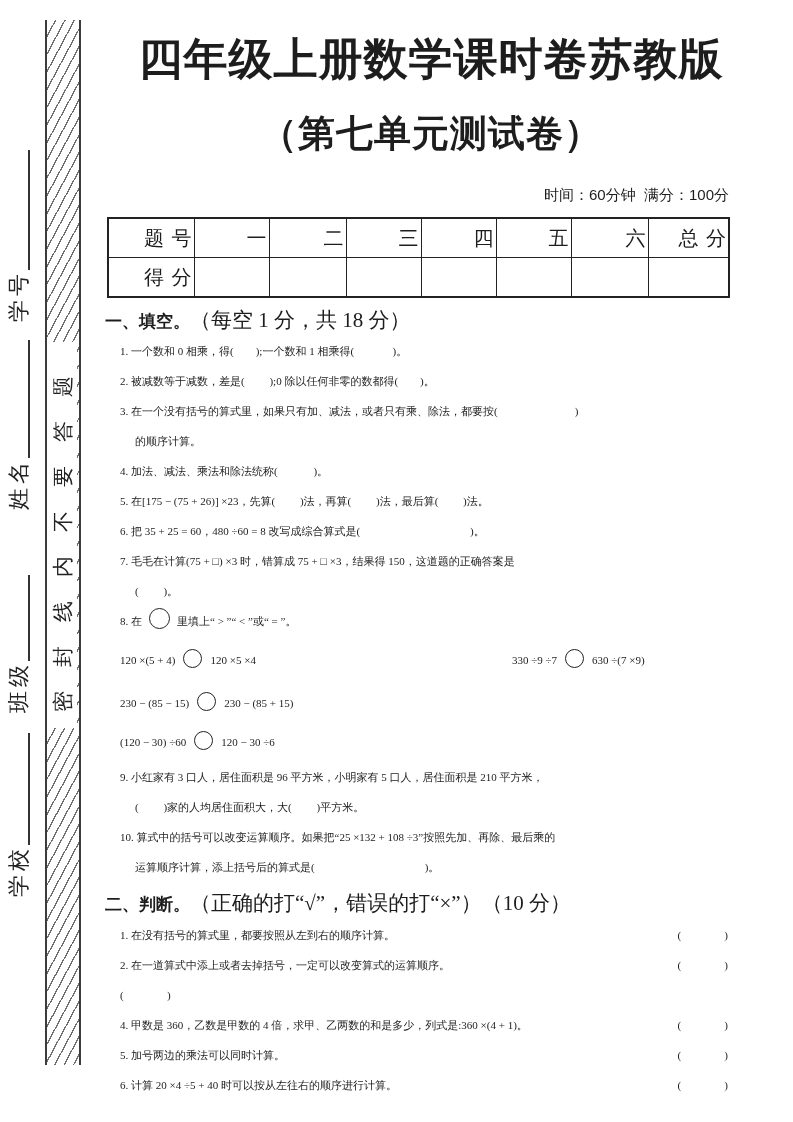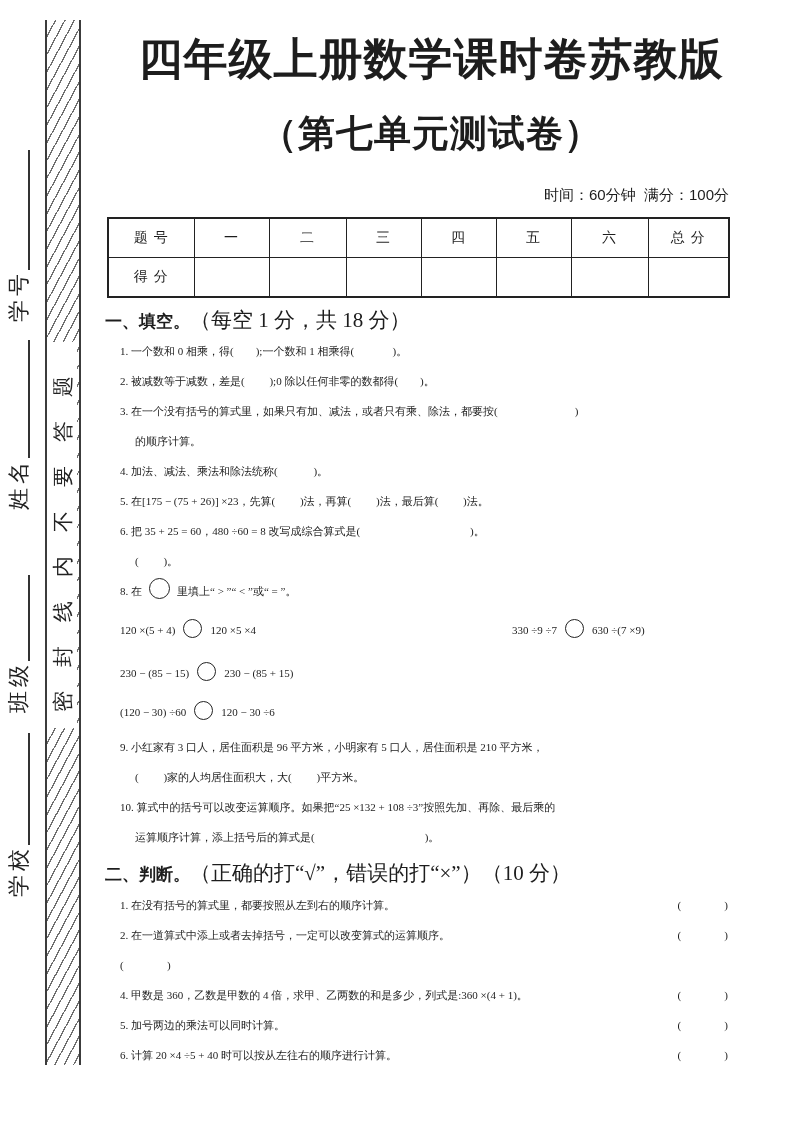--- a/index.html
+++ b/index.html
@@ -45,22 +45,22 @@
   .subtitle{
     font-family:"Liberation Sans","DejaVu Sans",sans-serif;font-weight:700;
     font-size:37px;line-height:52px;text-align:center;letter-spacing:1px;margin:18px 0 0 0;
   }
   .meta{
     font-family:"Liberation Sans","DejaVu Sans",sans-serif;
     font-size:15px;line-height:22px;text-align:right;margin:24px 28px 0 0;
   }
   table.score{border-collapse:collapse;border:2px solid #222;margin:11px 0 0 2px;table-layout:fixed;}
   table.score td{
-    border:1px solid #222;height:36px;text-align:center;vertical-align:middle;
-    font-family:"Liberation Sans","DejaVu Sans",sans-serif;font-size:14px;letter-spacing:1px;
+    border:1px solid #222;height:36px;text-align:right;vertical-align:middle;
+    font-family:"Liberation Sans","DejaVu Sans",sans-serif;font-size:20px;letter-spacing:1px;
   }
   .sec{margin-top:11px;font-size:17px;line-height:22px;white-space:nowrap;}
   .sec.s2{margin-top:10px;}
   .sec-t{font-family:"Liberation Sans","DejaVu Sans",sans-serif;font-weight:700;}
   .sec-n{font-size:21px;}
   .items{margin-top:3px;padding-left:15px;font-size:11px;}
   .row{line-height:30px;white-space:nowrap;}
   .row.ind{padding-left:15px;}
   .circ{
     display:inline-block;width:19px;height:19px;border:1.5px solid #222;border-radius:50%;
@@ -135,20 +135,21 @@
   </div>
 
   <div class="items">
     <div class="row">1. 一个数和 0 相乘，得(&nbsp;&nbsp;&nbsp;&nbsp;&nbsp;&nbsp;&nbsp;&nbsp;);一个数和 1 相乘得(&nbsp;&nbsp;&nbsp;&nbsp;&nbsp;&nbsp;&nbsp;&nbsp;&nbsp;&nbsp;&nbsp;&nbsp;&nbsp;&nbsp;)。</div>
     <div class="row">2. 被减数等于减数，差是(&nbsp;&nbsp;&nbsp;&nbsp;&nbsp;&nbsp;&nbsp;&nbsp;&nbsp;);0 除以任何非零的数都得(&nbsp;&nbsp;&nbsp;&nbsp;&nbsp;&nbsp;&nbsp;&nbsp;)。</div>
     <div class="row">3. 在一个没有括号的算式里，如果只有加、减法，或者只有乘、除法，都要按(&nbsp;&nbsp;&nbsp;&nbsp;&nbsp;&nbsp;&nbsp;&nbsp;&nbsp;&nbsp;&nbsp;&nbsp;&nbsp;&nbsp;&nbsp;&nbsp;&nbsp;&nbsp;&nbsp;&nbsp;&nbsp;&nbsp;&nbsp;&nbsp;&nbsp;&nbsp;&nbsp;&nbsp;)</div>
     <div class="row ind">的顺序计算。</div>
     <div class="row">4. 加法、减法、乘法和除法统称(&nbsp;&nbsp;&nbsp;&nbsp;&nbsp;&nbsp;&nbsp;&nbsp;&nbsp;&nbsp;&nbsp;&nbsp;&nbsp;)。</div>
     <div class="row">5. 在[175 − (75 + 26)] ×23，先算(&nbsp;&nbsp;&nbsp;&nbsp;&nbsp;&nbsp;&nbsp;&nbsp;&nbsp;)法，再算(&nbsp;&nbsp;&nbsp;&nbsp;&nbsp;&nbsp;&nbsp;&nbsp;&nbsp;)法，最后算(&nbsp;&nbsp;&nbsp;&nbsp;&nbsp;&nbsp;&nbsp;&nbsp;&nbsp;)法。</div>
     <div class="row">6. 把 35 + 25 = 60，480 ÷60 = 8 改写成综合算式是(&nbsp;&nbsp;&nbsp;&nbsp;&nbsp;&nbsp;&nbsp;&nbsp;&nbsp;&nbsp;&nbsp;&nbsp;&nbsp;&nbsp;&nbsp;&nbsp;&nbsp;&nbsp;&nbsp;&nbsp;&nbsp;&nbsp;&nbsp;&nbsp;&nbsp;&nbsp;&nbsp;&nbsp;&nbsp;&nbsp;&nbsp;&nbsp;&nbsp;&nbsp;&nbsp;&nbsp;&nbsp;&nbsp;&nbsp;&nbsp;)。</div>
+    <div class="row">7. 毛毛在计算(75 + □) ×3 时，错算成 75 + □ ×3，结果得 150，这道题的正确答案是</div>
     <div class="row ind">(&nbsp;&nbsp;&nbsp;&nbsp;&nbsp;&nbsp;&nbsp;&nbsp;&nbsp;)。</div>
 
     <div class="row">
       <span>8. 在</span><span class="circ big"></span><span>里填上“ &gt; ”“ &lt; ”或“ = ”。</span>
     </div>
 
     <div class="cmp first">
       <span class="cmp-l">
         <span>120 ×(5 + 4)</span><span class="circ"></span><span>120 ×5 ×4</span>
       </span>

